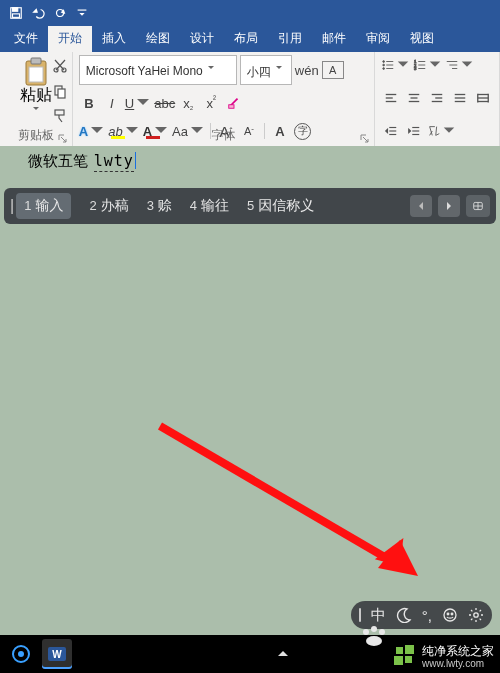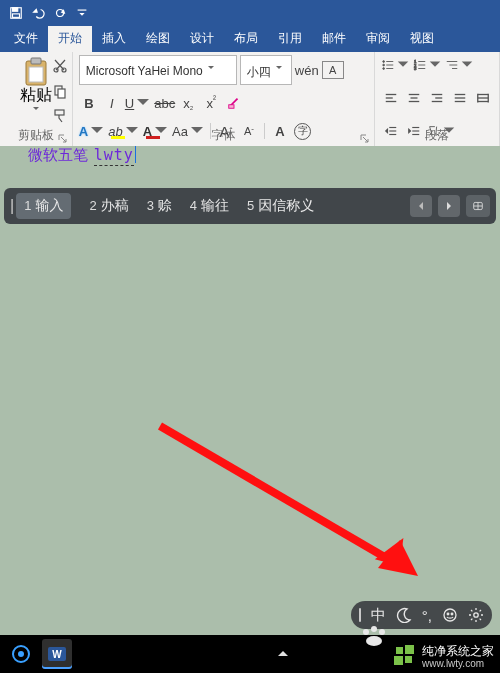--- a/index.html
+++ b/index.html
@@ -35,21 +35,21 @@
 .rbtn{min-width:20px;height:20px;display:flex;align-items:center;justify-content:center;font-size:13px;color:#444;position:relative}
 .rbtn svg{width:16px;height:16px}
 .rbtn.small svg{width:14px;height:14px}
 .rbtn .sub{font-size:9px;position:relative;top:3px}
 .rbtn .dd{margin-left:1px}
 .colorbar{height:3px;width:14px;position:absolute;bottom:2px;left:3px}
 
 #grp-para{flex:1}
 
 #docarea{position:absolute;top:146px;left:0;right:0;bottom:38px;background:#abbeab;overflow:hidden}
-#typed{position:absolute;top:0;left:28px;font-size:15px;color:#6d28d9;font-family:"Microsoft YaHei"}
+#typed{position:absolute;top:6px;left:28px;font-size:15px;color:#000000;font-family:"Microsoft YaHei"}
 #typed .ime{border-bottom:1px dashed #333;padding-bottom:1px;margin-left:2px;letter-spacing:1px;font-family:monospace}
 #cursor{display:inline-block;width:1px;height:17px;background:#1a6fe0;vertical-align:-3px;margin-left:1px}
 
 #ime-bar{position:absolute;top:42px;left:4px;right:4px;height:36px;background:rgba(55,60,65,.92);border-radius:6px;display:flex;align-items:center;padding:0 6px;color:#e9e9e9;font-size:14px}
 .cand{display:flex;align-items:baseline;margin-right:18px;white-space:nowrap}
 .cand .n{font-size:13px;margin-right:4px;color:#ddd}
 .cand.sel{background:rgba(130,140,150,.55);border-radius:4px;padding:4px 8px;margin-left:-4px}
 .ime-nav{margin-left:auto;display:flex;align-items:center;gap:6px}
 .ime-nav .nav-btn{width:22px;height:22px;border-radius:4px;background:rgba(120,125,130,.6);display:flex;align-items:center;justify-content:center}
 .ime-nav svg{width:10px;height:10px}
@@ -336,21 +336,20 @@
       <div class="rbtn small">
             <svg viewBox="0 0 16 16" stroke="#555" fill="none">
               <path d="M3 3l3 10M3 3l6 0M6 8l-3 5"></path>
               <path d="M11 3l-1 10 4-2"></path>
             </svg>
             <svg class="dd" viewBox="0 0 8 8">
               <path d="M1 2l3 3 3-3z" fill="#666"></path>
             </svg>
           </div>
     </div>
-    <div class="group-label">段落</div>
   </div>
 </div>
 
 <div id="docarea">
   <div id="typed">
     <span>微软五笔</span>
     <span class="ime">lwty</span><span id="cursor"></span>
   </div>
 
   <div id="ime-bar">

